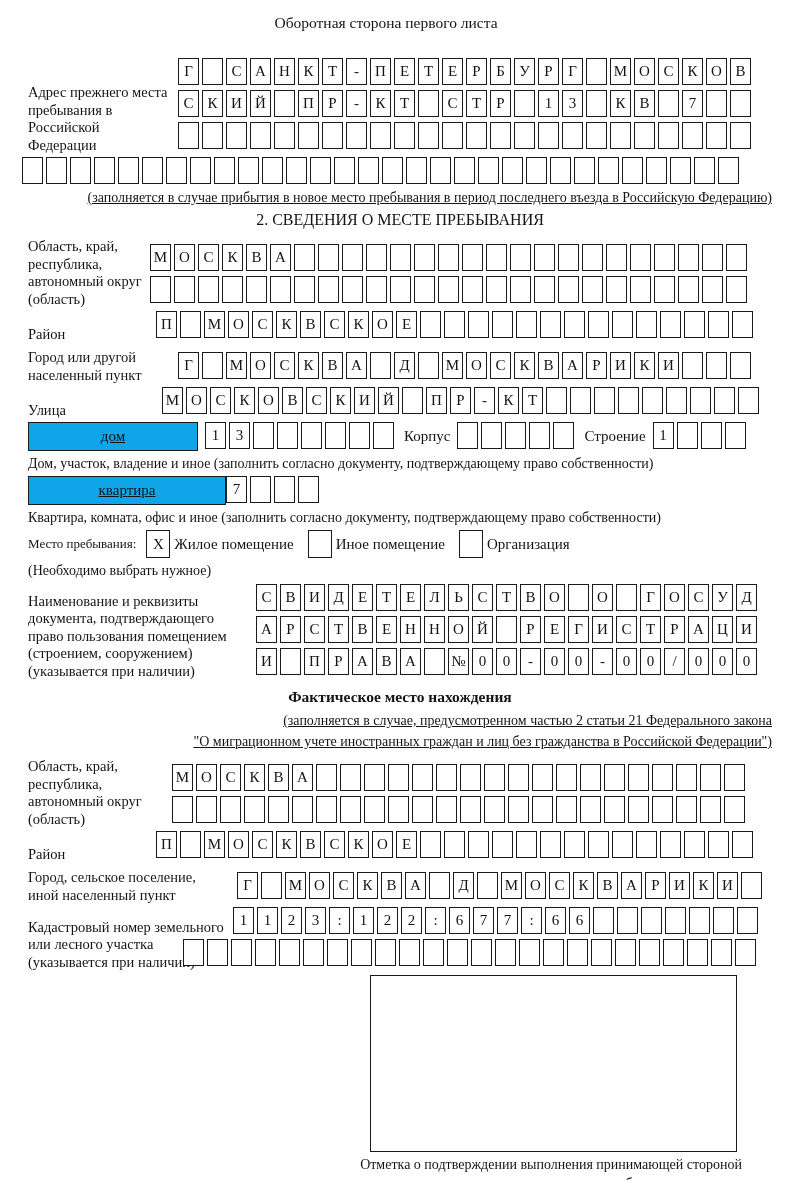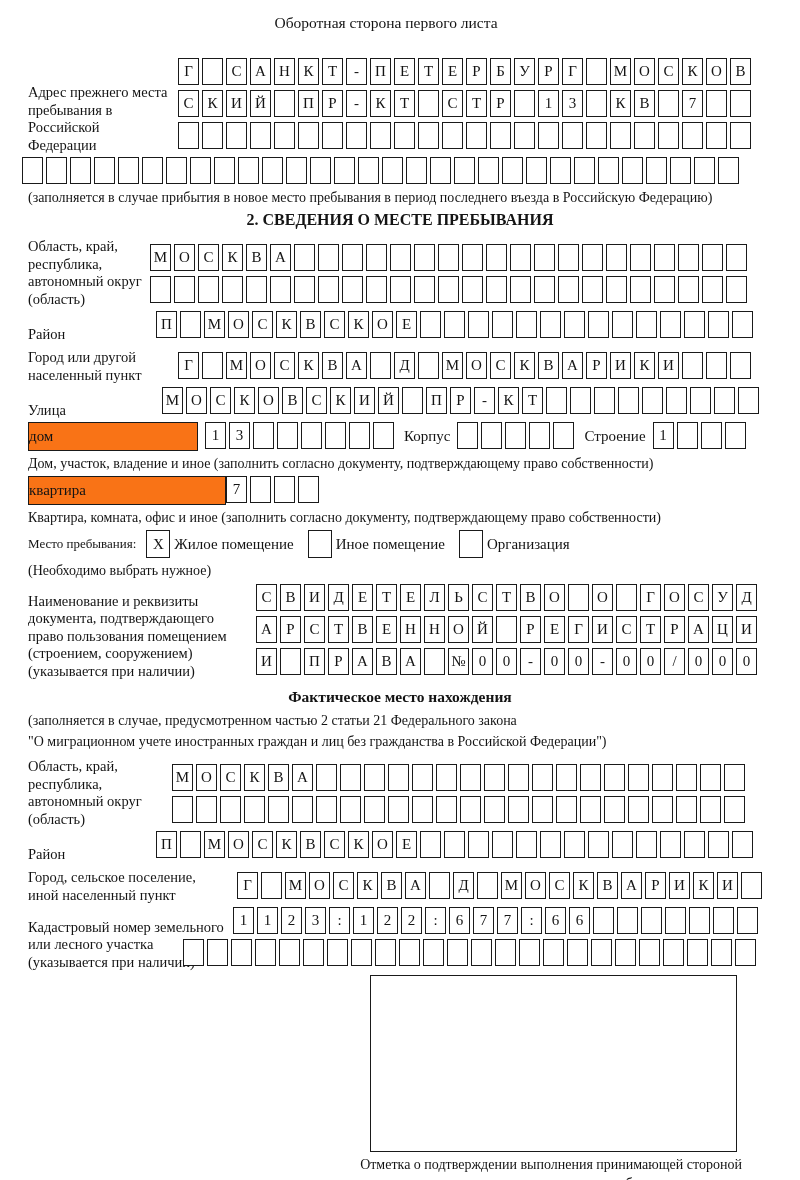--- a/index.html
+++ b/index.html
@@ -21,25 +21,25 @@
   .w218{width:220px;}
   .rows{flex:1;min-width:0;}
   .cellrow{white-space:nowrap;margin-bottom:3px;height:29px;}
   .cell{
     display:inline-block;width:19px;height:25px;border:1.6px solid #1a1a1a;
     margin-right:3px;text-align:center;font-size:15px;line-height:25px;
     vertical-align:top;background:#fff;
   }
   .fullrow{margin-left:-6px;}
   .note{font-size:14px;line-height:18px;margin-bottom:3px;}
-  .center{text-align:left;}
-  .heading{font-weight:bold;font-size:16px;text-align:center;margin:4px 0 6px 0;}
+  .center{text-align:right;text-decoration:underline;}
+  .heading{font-weight:normal;font-size:16px;text-align:center;margin:4px 0 6px 0;}
   .inline-box{
-    border:1.6px solid #1a1a1a;height:27px;line-height:27px;
-    font-size:15px;flex:none;background:#f97316;
+    border:1.6px solid #1a1a1a;height:27px;line-height:27px;text-align:center;
+    font-size:15px;flex:none;background:#0ea5e9;text-decoration:underline;
   }
   .house-line,.apt-line,.stay-line{display:flex;align-items:center;margin-bottom:4px;}
   .house-box{width:168px;margin-right:7px;}
   .apt-box{width:196px;}
   .mid-label{font-size:15px;margin:0 7px;flex:none;}
   .checkbox{
     display:inline-block;width:22px;height:26px;border:1.6px solid #1a1a1a;
     text-align:center;line-height:26px;font-size:15px;vertical-align:middle;
     background:#fff;flex:none;
   }

